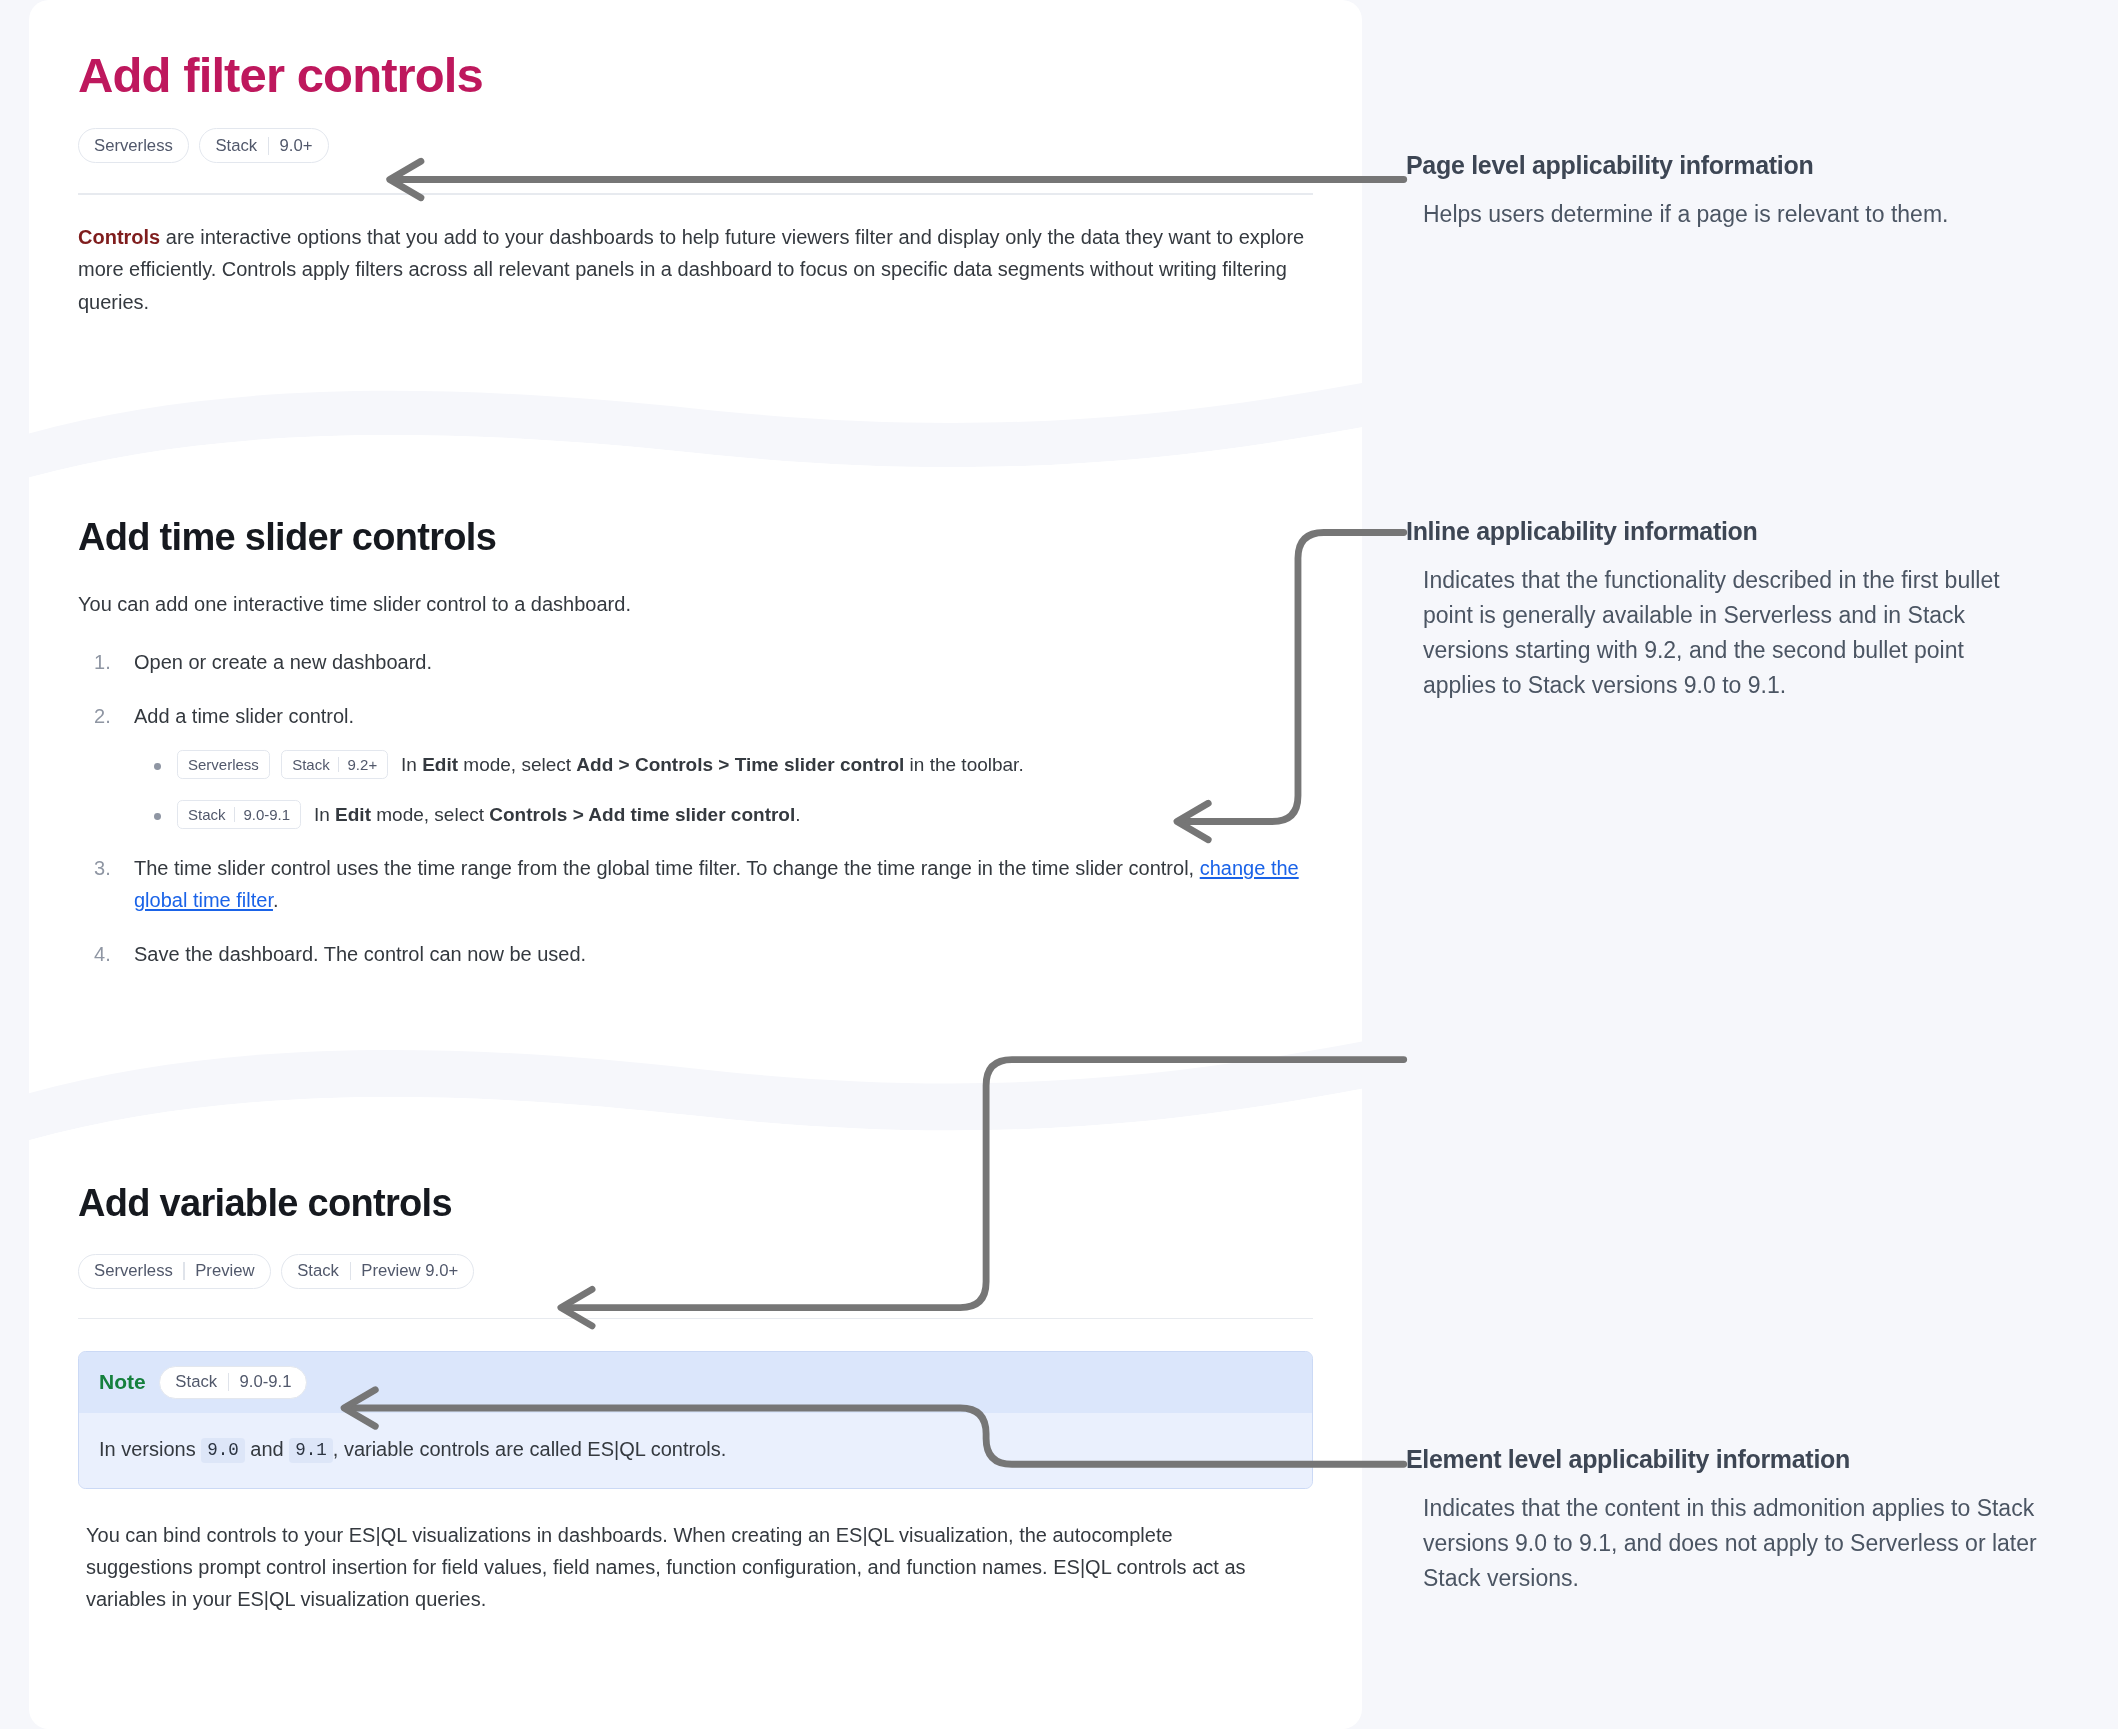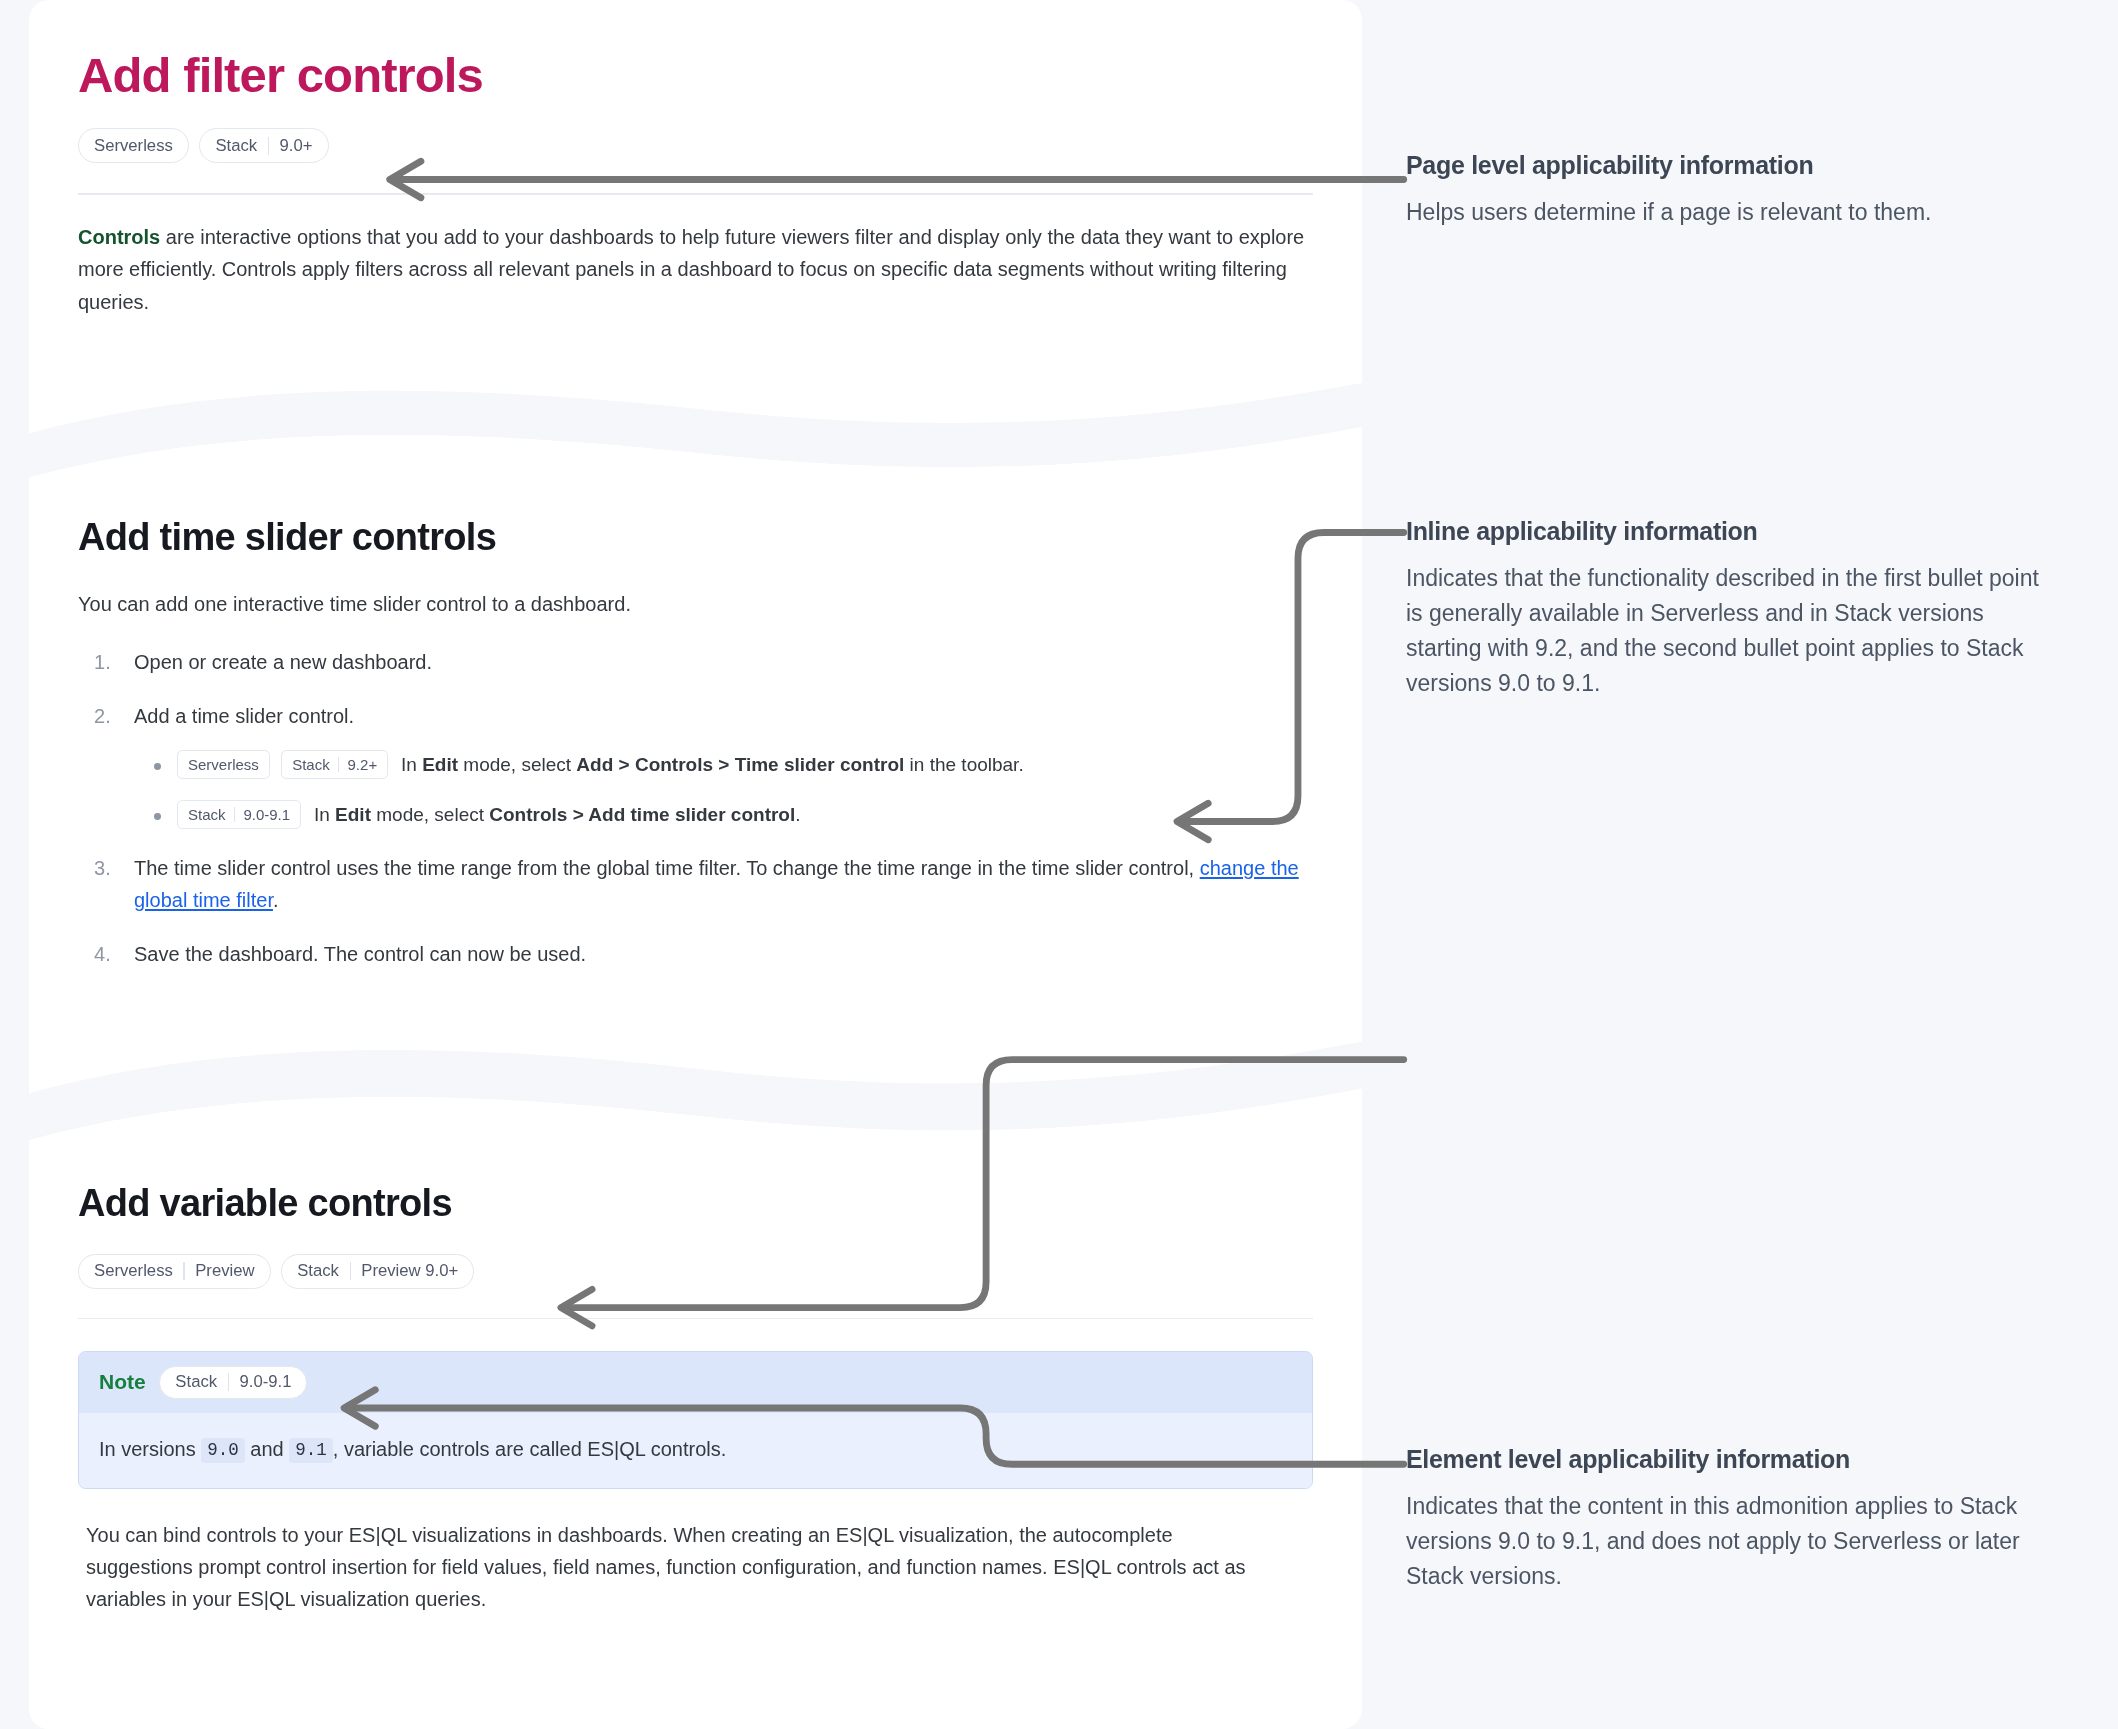--- a/index.html
+++ b/index.html
@@ -36,21 +36,21 @@
     font-size: 49px; font-weight: 700; color: #be185d;
     letter-spacing: -0.9px; line-height: 1.05; margin: 0;
   }
   .h2 {
     font-size: 38px; font-weight: 700; color: #16191f;
     letter-spacing: -0.7px; line-height: 1.1; margin: 0;
   }
   .body-txt {
     font-size: 20px; line-height: 1.62; color: #34393f;
   }
-  .body-txt b, .bold { font-weight: 700; color:#14532d; }
+  .body-txt b, .bold { font-weight: 700; color:#7f1d1d; }
   .rule { height:1.5px; background:#e7eaef; }
 
   a.link { color:#1a63e8; text-decoration: underline; text-underline-offset: 2.3px; }
 
   
   .pill-row { display:flex; align-items:center; gap: 10.6px; }
   .pill {
     display:inline-flex; align-items:center;
     height: 35px; padding: 0 15px;
     border: 1.2px solid #e3e7ee; border-radius: 760px;
@@ -115,21 +115,21 @@
     padding: 2.3px 6px; border-radius:3.8px;
   }
 
   
   .ann { position: absolute; width: 639px; left: 1406px; }
   .ann-title {
     font-size: 25px; font-weight: 700; color:#3d4654;
     letter-spacing:-0.3px; margin:0 0 15px 0; line-height:1.15;
   }
   .ann-body {
-    font-size: 23px; color:#4b5563; line-height: 1.52; margin:0;
+    font-size: 23px; color:#4b5563; line-height: 1.52; margin:17px;
   }
 
   
   #arrows { position:absolute; inset:0; pointer-events:none; }
 </style>
 </head>
 <body>
 
 <div id="page">
 

